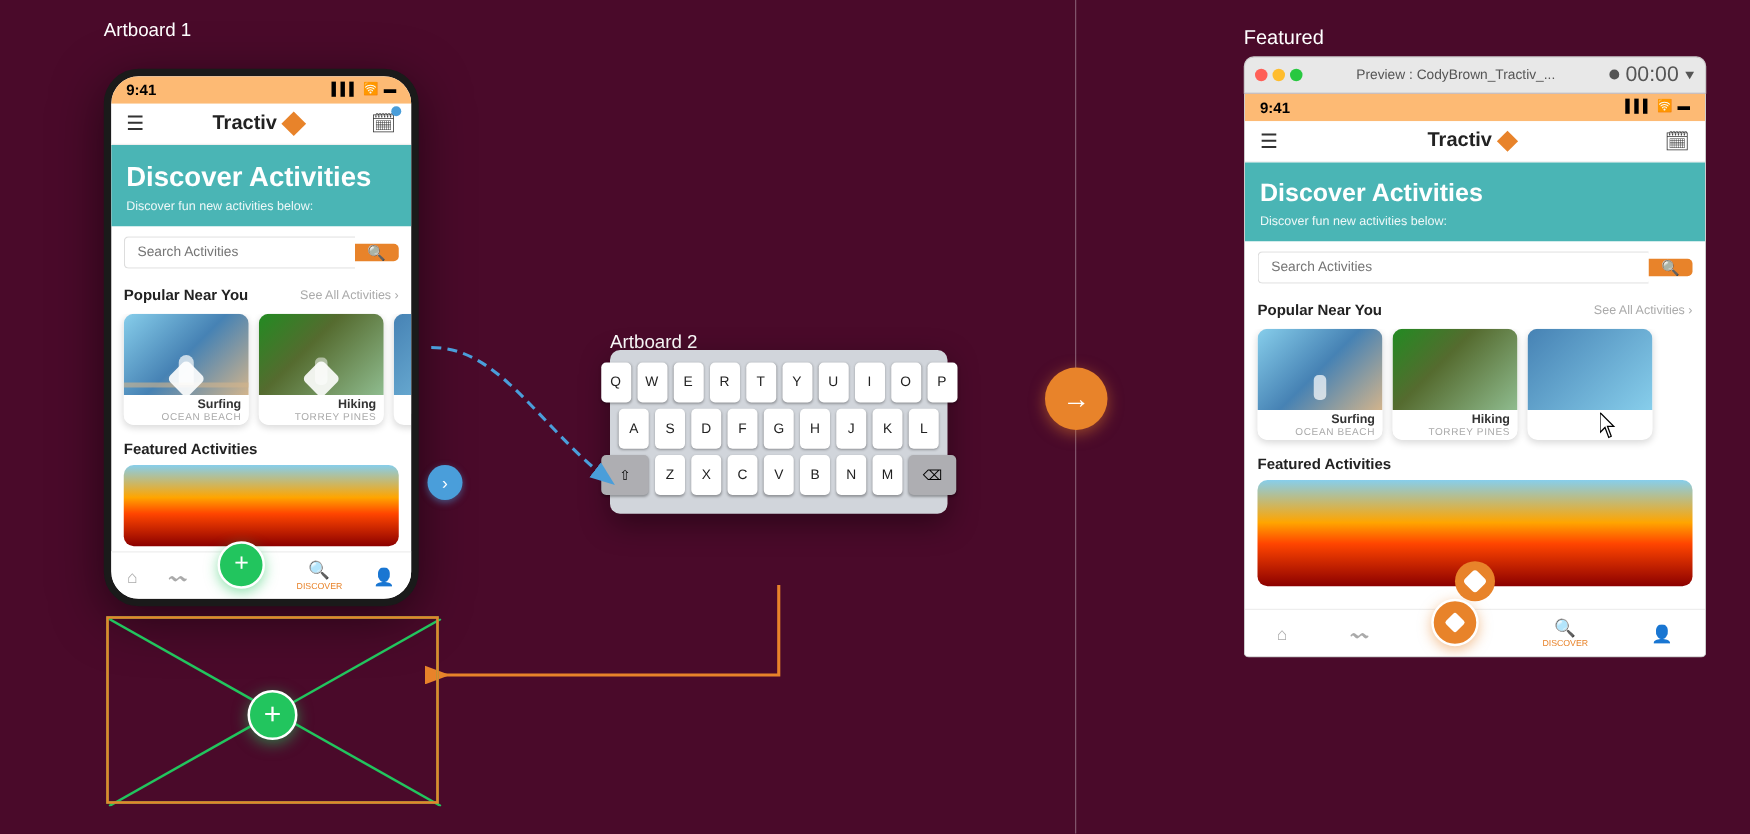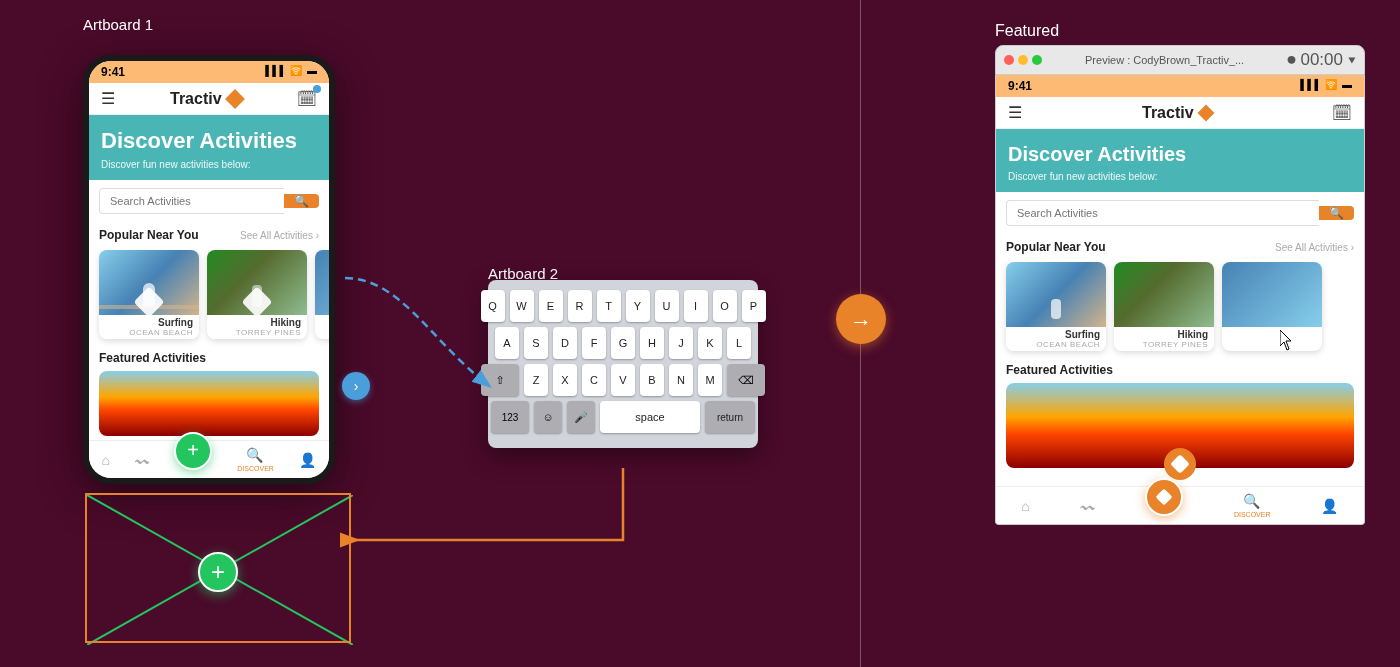--- a/index.html
+++ b/index.html
@@ -529,27 +529,20 @@
     <div class="key">Z</div>
     <div class="key">X</div>
     <div class="key">C</div>
     <div class="key">V</div>
     <div class="key">B</div>
     <div class="key">N</div>
     <div class="key">M</div>
     <div class="key dark wide">⌫</div>
   </div>
 
-  <div class="keyboard-row">
-    <div class="key dark wide" style="font-size:10px;">123</div>
-    <div class="key dark" style="width:28px;">☺</div>
-    <div class="key dark" style="width:28px;">🎤</div>
-    <div class="key space-key" style="font-size:11px; width:100px;">space</div>
-    <div class="key return-key" style="font-size:10px; width:50px;">return</div>
-  </div>
 </div>
 
 <div class="orange-arrow-btn">
   →
 </div>
 
 <div style="position:absolute; top:22px; left:995px; color:#fff; font-size:16px; font-weight:500;">
   <span>Featured</span>
 </div>
 

